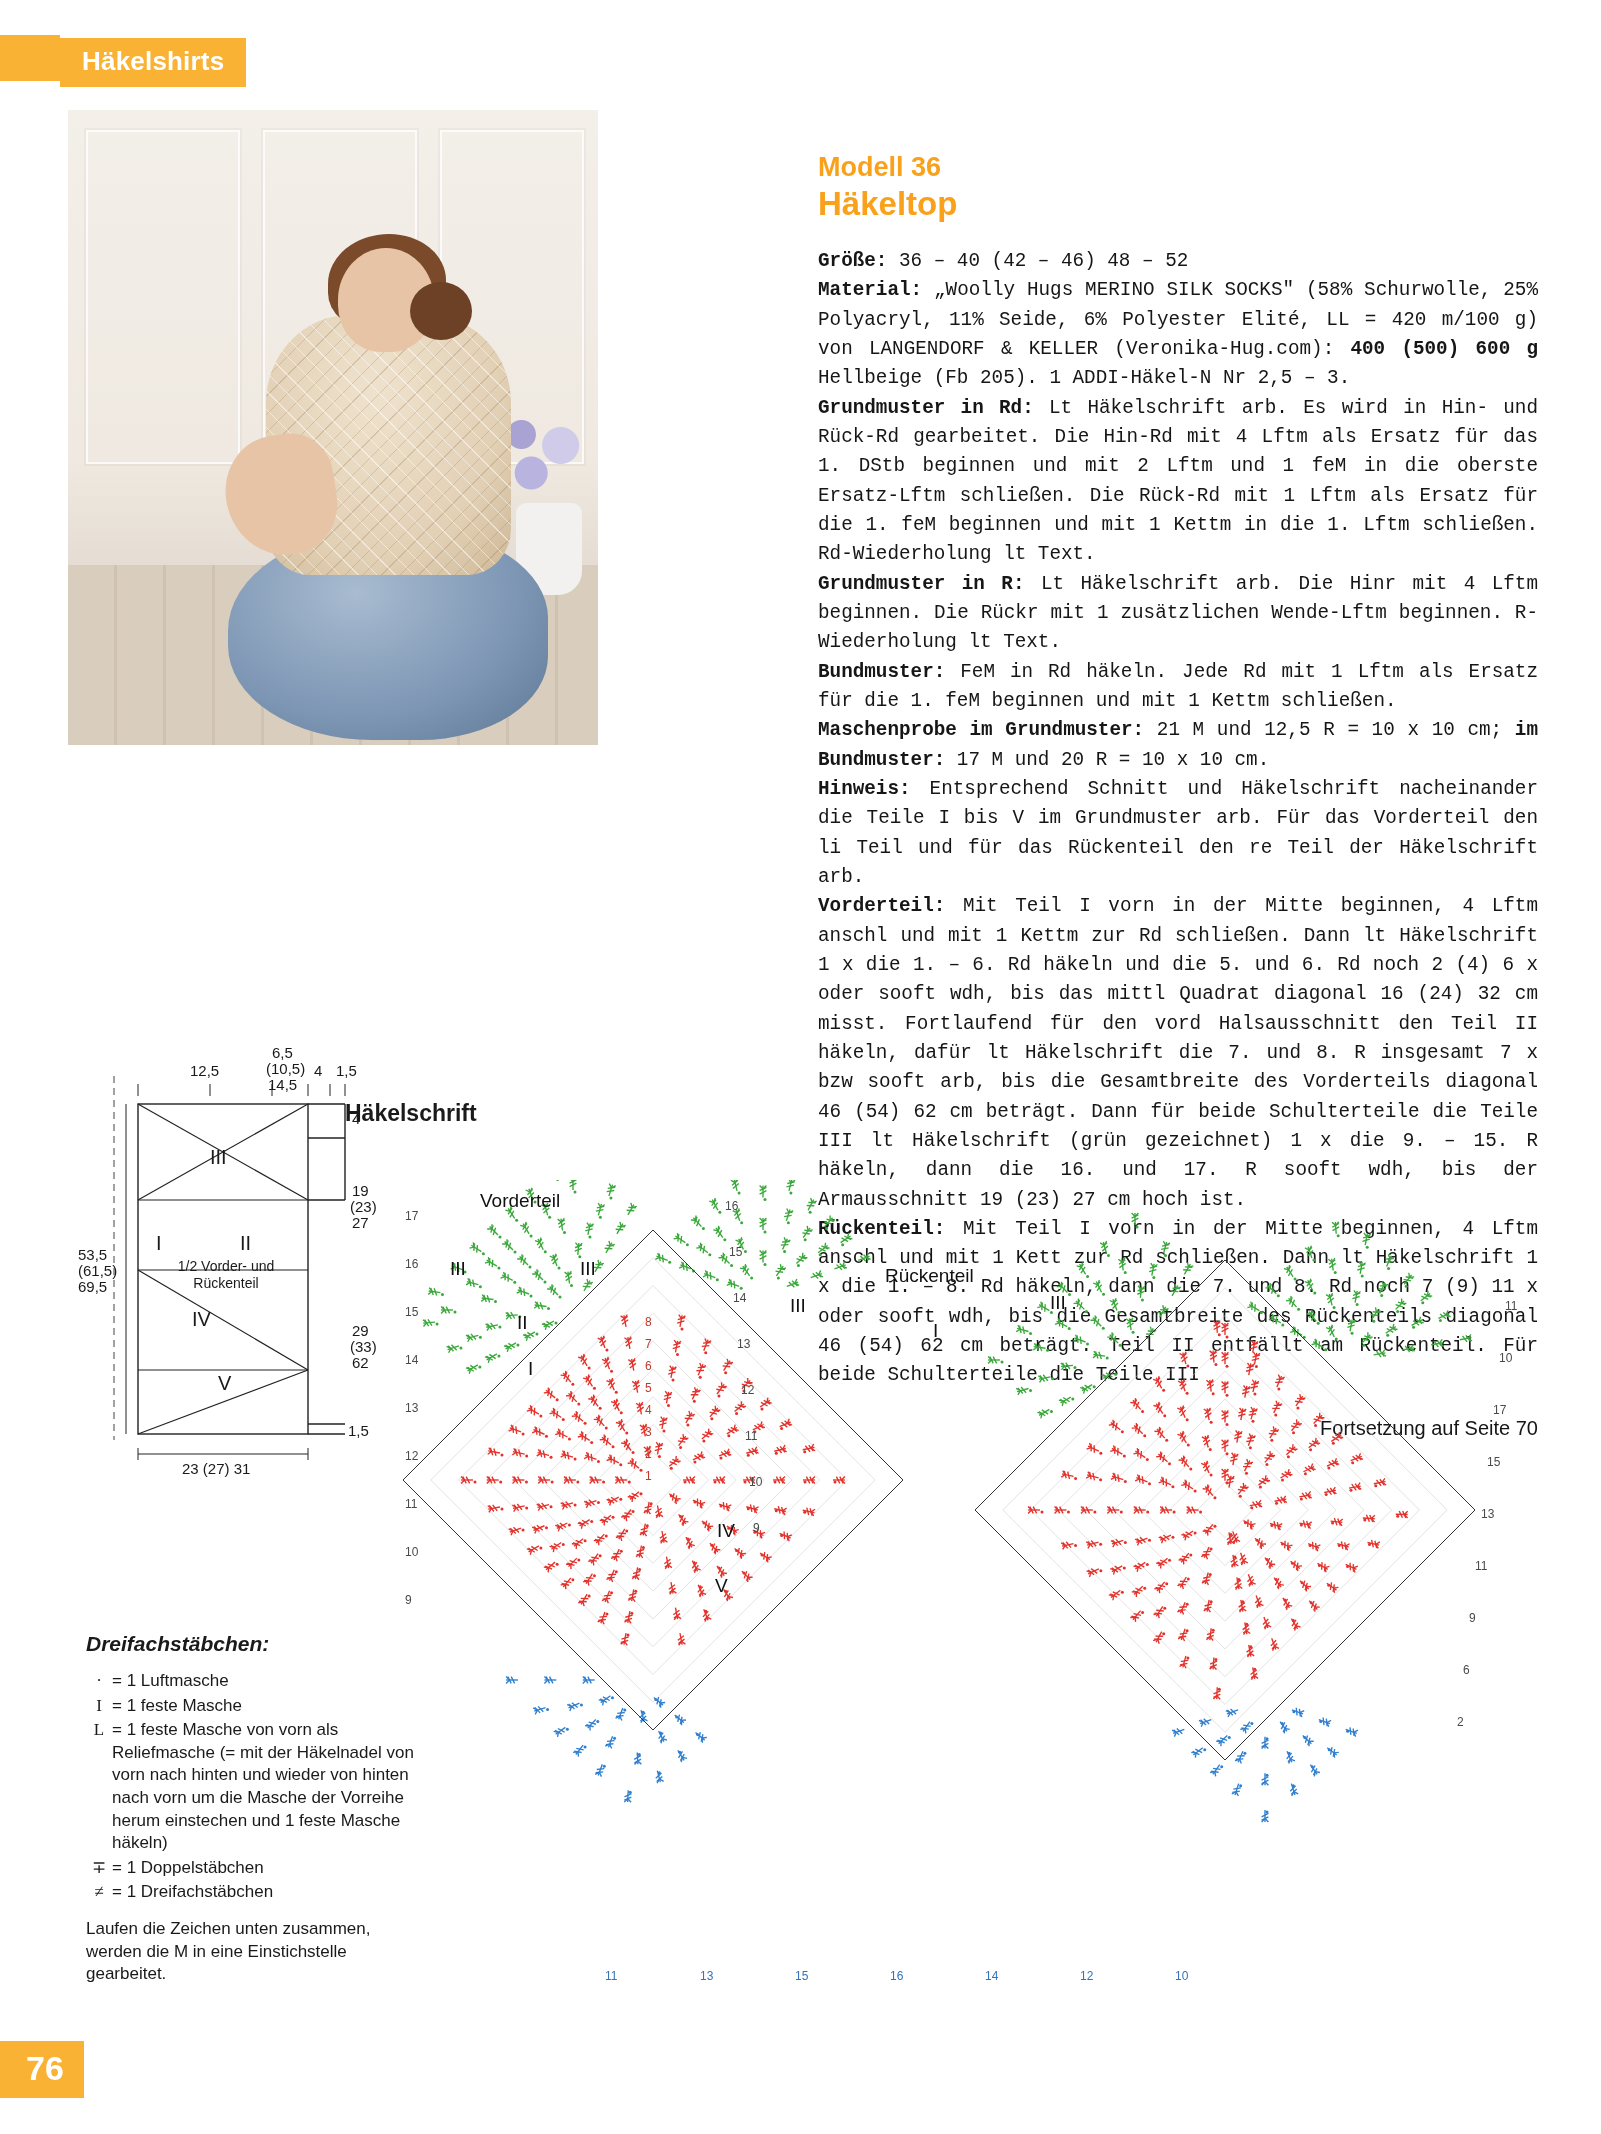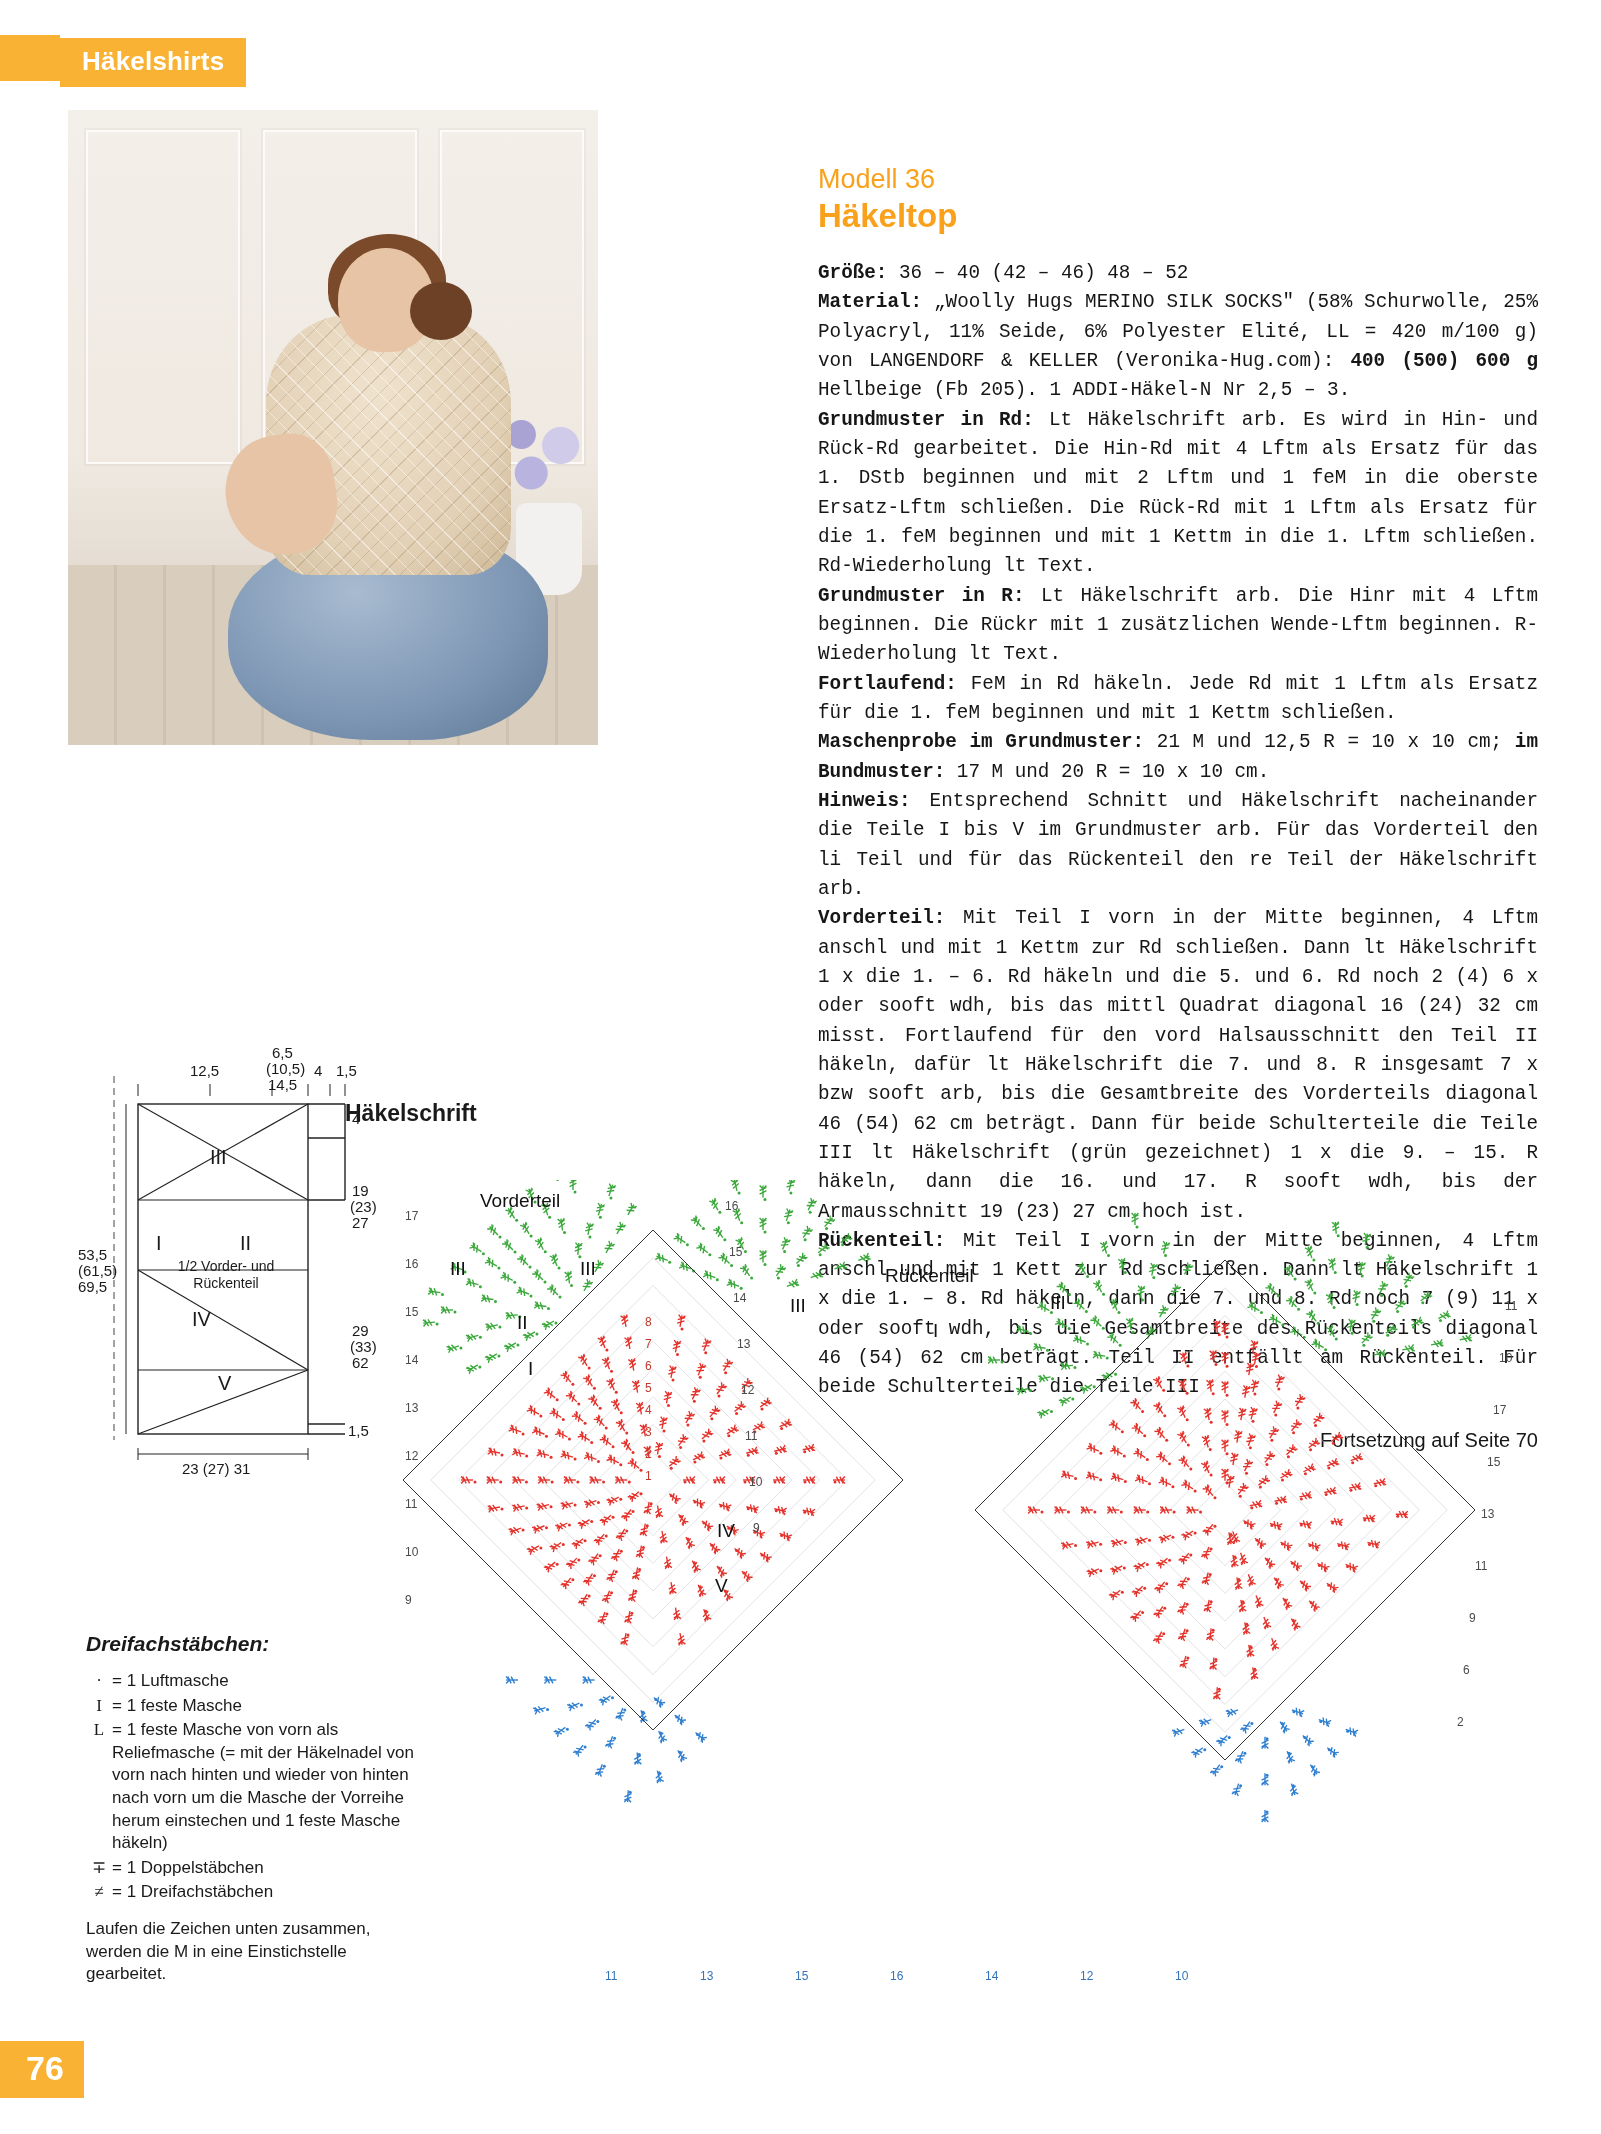--- a/index.html
+++ b/index.html
@@ -103,21 +103,21 @@
     background:radial-gradient(circle at 40% 60%, #b9b4df 0 16px, transparent 17px),
                radial-gradient(circle at 70% 35%, #cfcbe8 0 18px, transparent 19px),
                radial-gradient(circle at 30% 25%, #a9a3d4 0 14px, transparent 15px);
   }
 
   
   .col-right{
     position:absolute;left:818px;top:148px;width:720px;
   }
   .model-no{
-    color:#f9a11b;font-size:27px;font-weight:normal;margin:16px 0 2px 0;
+    color:#f9a11b;font-size:27px;font-weight:bold;margin:4px 0 2px 0;
   }
   .model-title{
     color:#f9a11b;font-size:33px;font-weight:bold;margin:0 0 24px 0;
   }
   .body-text{
     font-size:19.3px;line-height:1.52;color:#161616;text-align:justify;
   }
   .body-text p{margin:0 0 0.0em 0;font-family:Liberation Mono, monospace;}
   .body-text b{font-weight:bold;}
   .cont{
@@ -188,21 +188,21 @@
   </div>
 
   <div class="col-right">
     <div class="model-no">Modell 36</div>
     <div class="model-title">Häkeltop</div>
     <div class="body-text" id="body-text">
         <p><b>Größe:</b> 36 – 40 (42 – 46) 48 – 52</p>
         <p><b>Material:</b> „Woolly Hugs MERINO SILK SOCKS" (58% Schurwolle, 25% Polyacryl, 11% Seide, 6% Polyester Elité, LL = 420 m/100 g) von LANGENDORF &amp; KELLER (Veronika-Hug.com): <b>400 (500) 600 g</b> Hellbeige (Fb 205). 1 ADDI-Häkel-N Nr 2,5 – 3.</p>
         <p><b>Grundmuster in Rd:</b> Lt Häkelschrift arb. Es wird in Hin- und Rück-Rd gearbeitet. Die Hin-Rd mit 4 Lftm als Ersatz für das 1. DStb beginnen und mit 2 Lftm und 1 feM in die oberste Ersatz-Lftm schließen. Die Rück-Rd mit 1 Lftm als Ersatz für die 1. feM beginnen und mit 1 Kettm in die 1. Lftm schließen. Rd-Wiederholung lt Text.</p>
         <p><b>Grundmuster in R:</b> Lt Häkelschrift arb. Die Hinr mit 4 Lftm beginnen. Die Rückr mit 1 zusätzlichen Wende-Lftm beginnen. R-Wiederholung lt Text.</p>
-        <p><b>Fortlaufend:</b> FeM in Rd häkeln. Jede Rd mit 1 Lftm als Ersatz für die 1. feM beginnen und mit 1 Kettm schließen.</p>
+        <p><b>Bundmuster:</b> FeM in Rd häkeln. Jede Rd mit 1 Lftm als Ersatz für die 1. feM beginnen und mit 1 Kettm schließen.</p>
         <p><b>Maschenprobe im Grundmuster:</b> 21 M und 12,5 R = 10 x 10 cm; <b>im Bundmuster:</b> 17 M und 20 R = 10 x 10 cm.</p>
         <p><b>Hinweis:</b> Entsprechend Schnitt und Häkelschrift nacheinander die Teile I bis V im Grundmuster arb. Für das Vorderteil den li Teil und für das Rückenteil den re Teil der Häkelschrift arb.</p>
         <p><b>Vorderteil:</b> Mit Teil I vorn in der Mitte beginnen, 4 Lftm anschl und mit 1 Kettm zur Rd schließen. Dann lt Häkelschrift 1 x die 1. – 6. Rd häkeln und die 5. und 6. Rd noch 2 (4) 6 x oder sooft wdh, bis das mittl Quadrat diagonal 16 (24) 32 cm misst. Fortlaufend für den vord Halsausschnitt den Teil II häkeln, dafür lt Häkelschrift die 7. und 8. R insgesamt 7 x bzw sooft arb, bis die Gesamtbreite des Vorderteils diagonal 46 (54) 62 cm beträgt. Dann für beide Schulterteile die Teile III lt Häkelschrift (grün gezeichnet) 1 x die 9. – 15. R häkeln, dann die 16. und 17. R sooft wdh, bis der Armausschnitt 19 (23) 27 cm hoch ist.</p>
         <p><b>Rückenteil:</b> Mit Teil I vorn in der Mitte beginnen, 4 Lftm anschl und mit 1 Kett zur Rd schließen. Dann lt Häkelschrift 1 x die 1. – 8. Rd häkeln, dann die 7. und 8. Rd noch 7 (9) 11 x oder sooft wdh, bis die Gesamtbreite des Rückenteils diagonal 46 (54) 62 cm beträgt. Teil II entfällt am Rückenteil. Für beide Schulterteile die Teile III</p>
       </div>
     <div class="cont">Fortsetzung auf Seite 70</div>
   </div>
 
   <div class="schematic">
     <svg width="300" height="420" viewBox="0 0 300 420">

